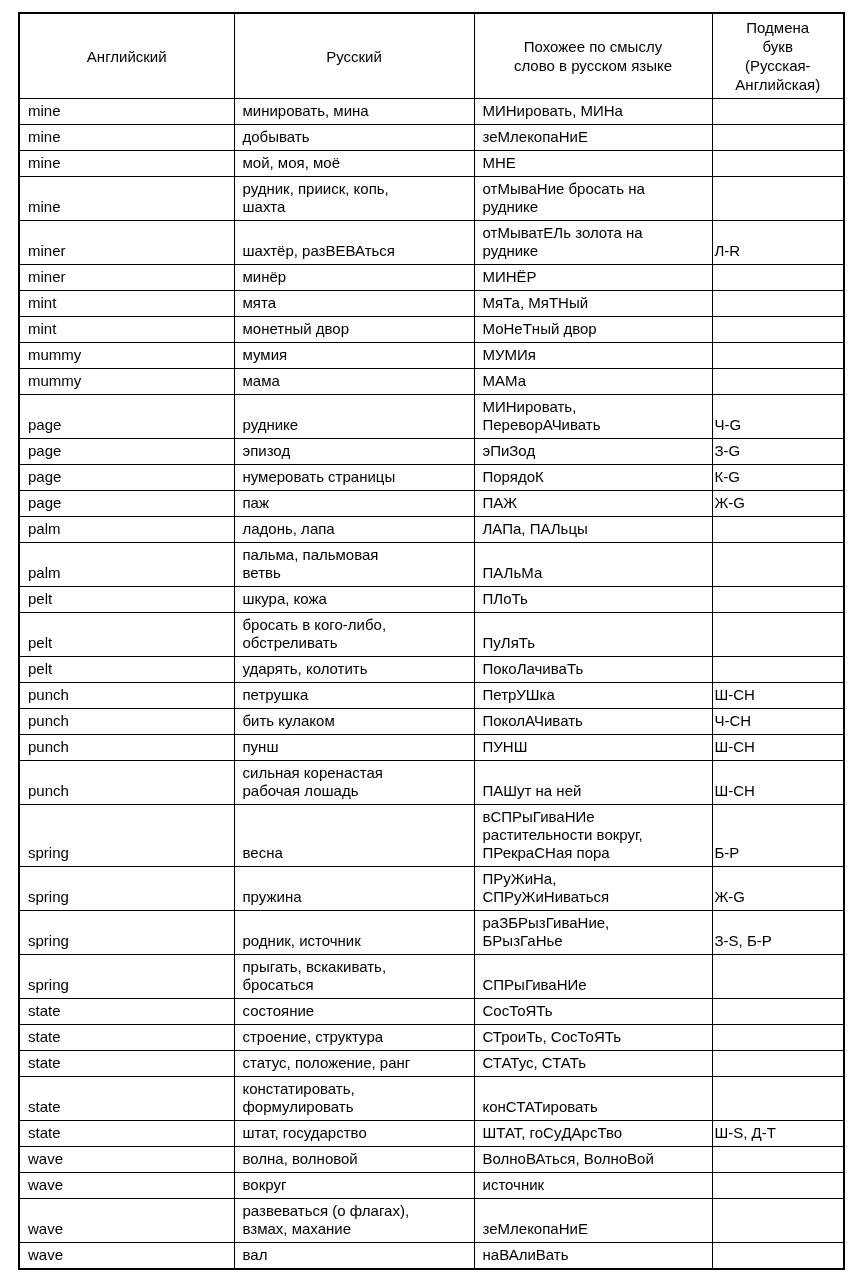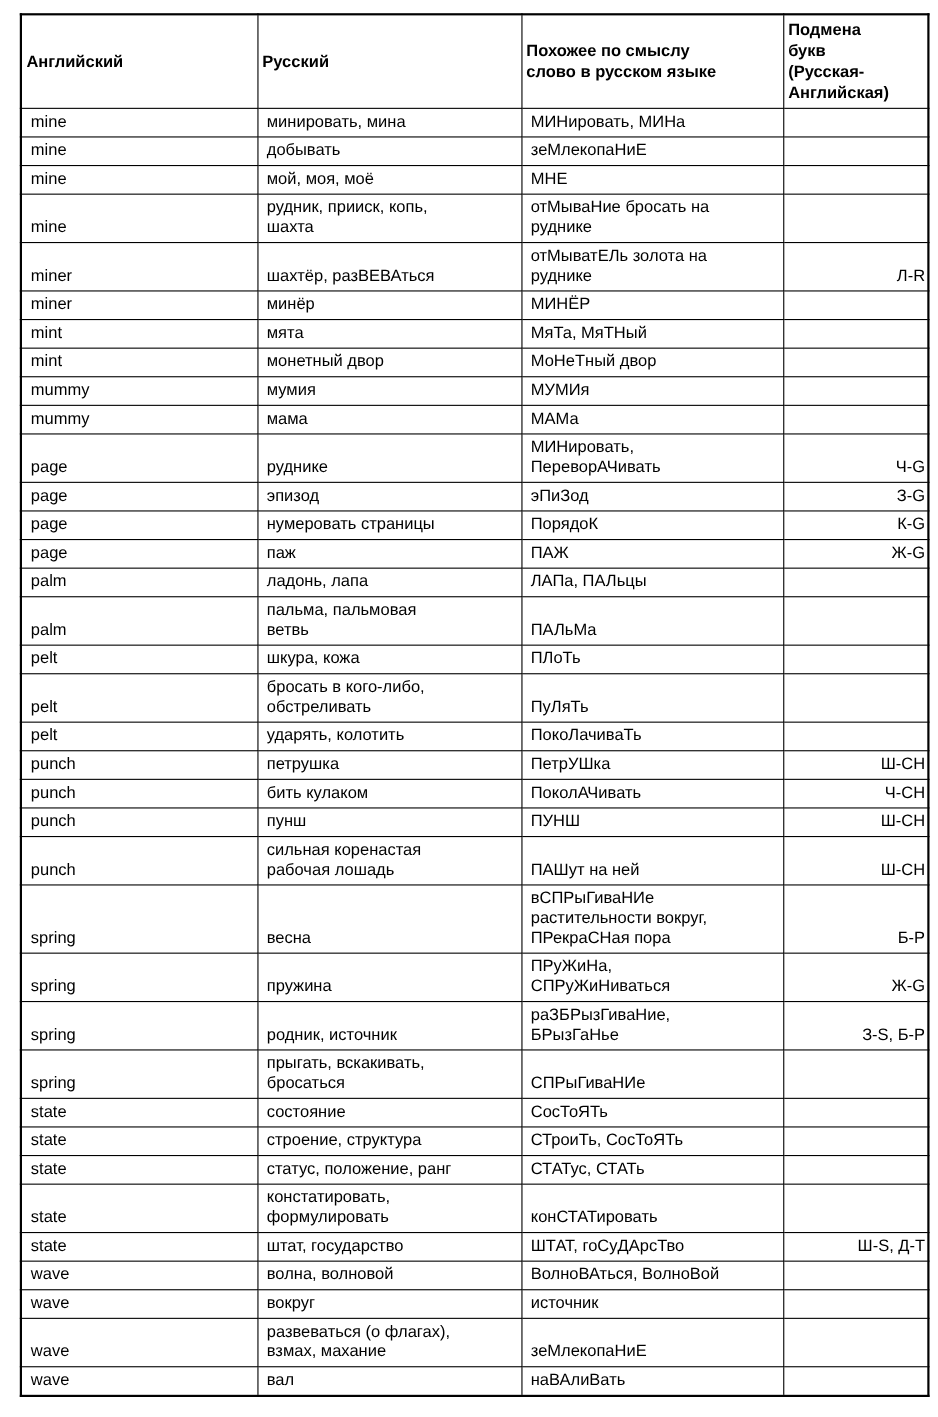--- a/index.html
+++ b/index.html
@@ -20,36 +20,36 @@
     table-layout: fixed;
     width: 825px;
     border: 2px solid #000000;
   }
   .vocab th, .vocab td {
     border: 1px solid #000000;
     white-space: pre-line;
     overflow-wrap: break-word;
   }
   .vocab th {
-    font-weight: bold;
+    font-weight: normal;
     font-size: 15px;
     line-height: 19px;
-    text-align: left;
+    text-align: center;
     vertical-align: middle;
     padding: 4px 4px;
   }
   .vocab td {
     font-size: 15px;
     line-height: 18px;
     vertical-align: bottom;
     text-align: left;
     padding: 3px 8px 4px 8px;
   }
   .vocab td.c4 {
-    text-align: right;
+    text-align: left;
     padding-left: 2px;
     padding-right: 2px;
     margin-top: 38px;
   }
   col.c1 { width: 215px; }
   col.c2 { width: 240px; }
   col.c3 { width: 238px; }
   col.c4 { width: 132px; }
 </style>
 </head>

